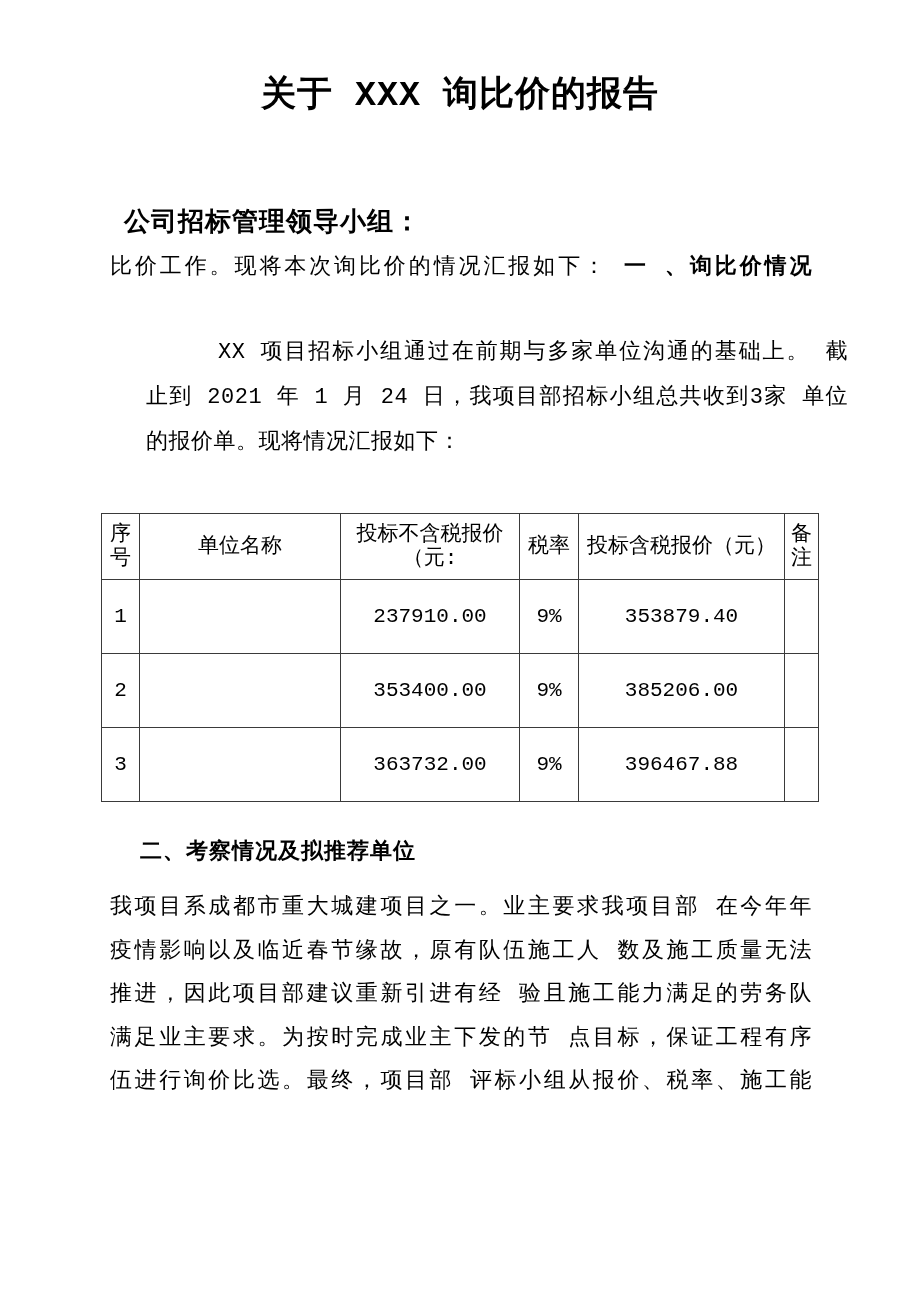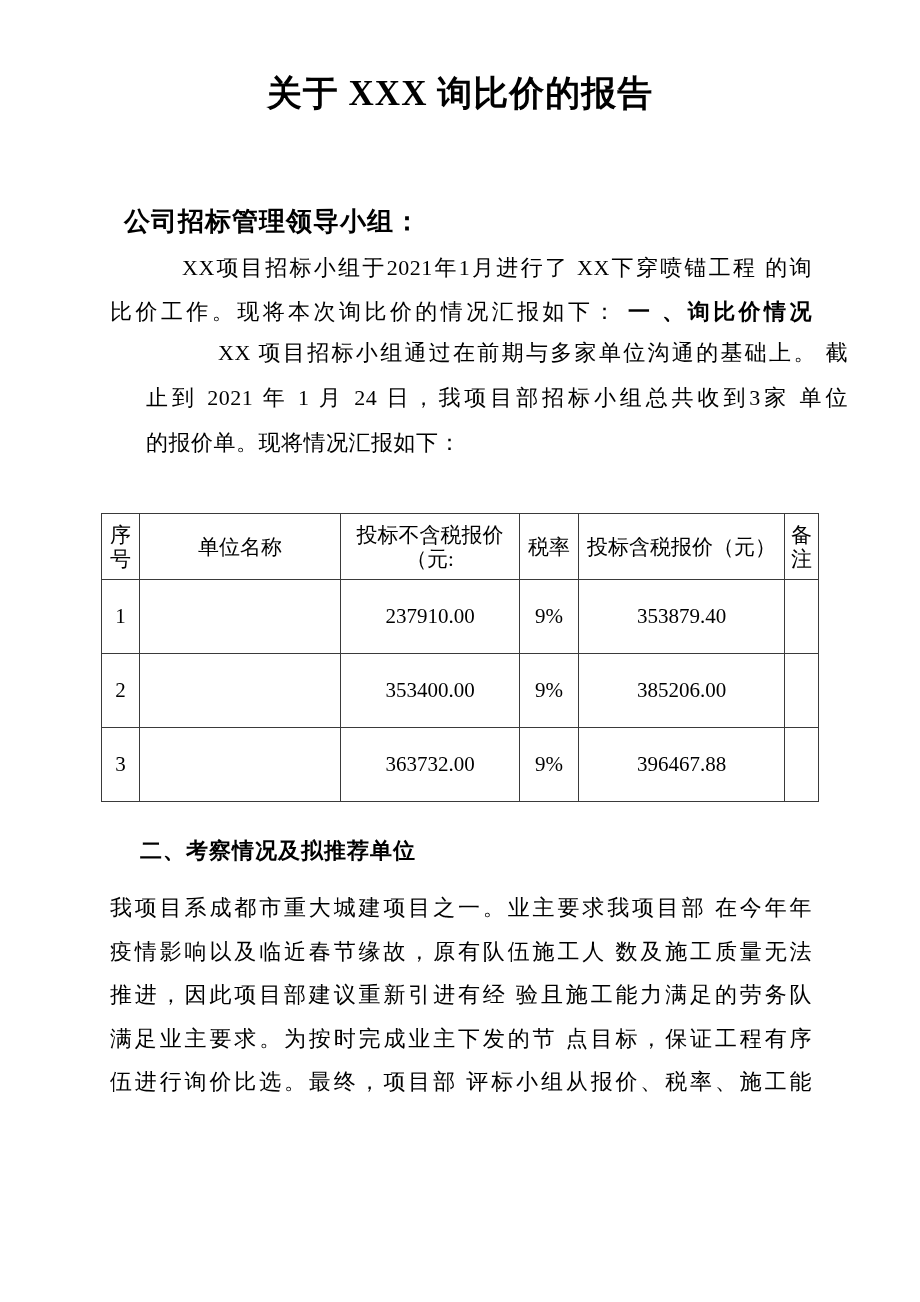--- a/index.html
+++ b/index.html
@@ -6,21 +6,21 @@
     margin: 0;
     padding: 0;
     background: #ffffff;
   }
   .page {
     position: relative;
     width: 920px;
     height: 1302px;
     background: #ffffff;
     color: #000000;
-    font-family: Liberation Serif, serif;
+    font-family: Liberation Mono, monospace;
     overflow: hidden;
   }
   .doc-title {
     position: absolute;
     top: 70px;
     left: 0;
     width: 100%;
     text-align: center;
     font-size: 35px;
     font-weight: 700;
@@ -95,21 +95,20 @@
 </head>
 <body>
 
 <div class="page">
 
   <div class="doc-title">关于 XXX 询比价的报告</div>
 
   <div class="salutation">公司招标管理领导小组：</div>
 
   <div class="para para-1">
-    <div class="jline indent-first">XX项目招标小组于2021年1月进行了 XX下穿喷锚工程 的询</div>
     <div class="jline"><span>比价工作。现将本次询比价的情况汇报如下： </span><span class="bold-inline">一 、询比价情况</span></div>
   </div>
 
   <div class="para para-2">
     <div class="jline indent-first">XX 项目招标小组通过在前期与多家单位沟通的基础上。 截</div>
     <div class="jline">止到 2021 年 1 月 24 日，我项目部招标小组总共收到3家 单位</div>
     <div class="jline-last">的报价单。现将情况汇报如下：</div>
   </div>
 
   <table class="quote-table">

